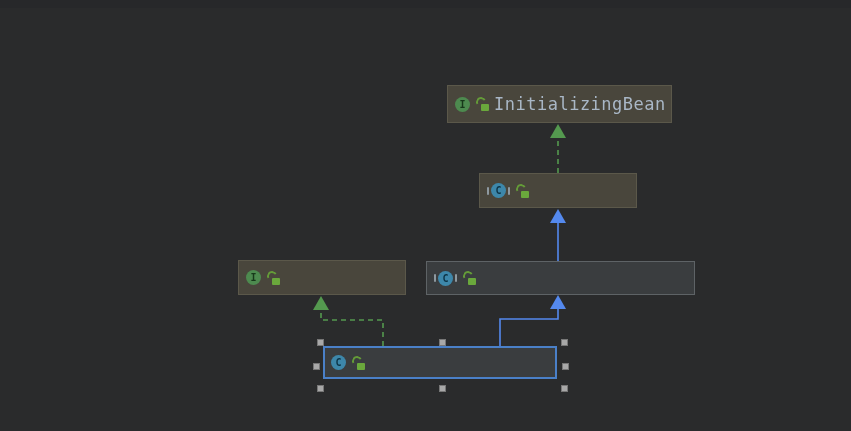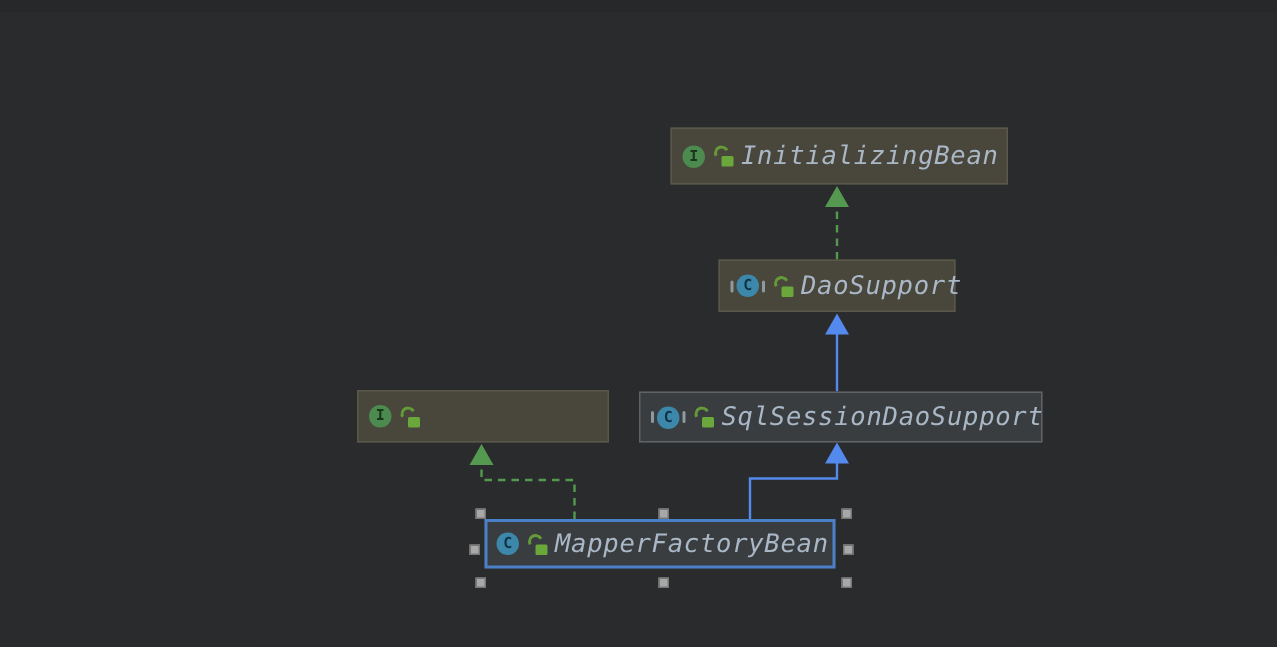--- a/index.html
+++ b/index.html
@@ -17,21 +17,21 @@
   .circ.iface{background:#4d8a4f;color:#17381a;}
   .circ.cls{background:#3d87aa;color:#0d3548;}
   .icon-abstract{display:inline-flex;align-items:center;gap:2px;flex:0 0 auto;}
   .abar{width:2px;height:8px;background:#8e99a0;border-radius:1px;}
   .lock{position:relative;width:13px;height:14px;flex:0 0 auto;margin-left:1px;}
   .lock .shackle{position:absolute;left:0;top:0;width:6px;height:6px;border:2px solid #649b38;
     border-radius:50%;border-right-color:transparent;border-bottom-color:transparent;
     transform:rotate(18deg);}
   .lock .body{position:absolute;right:0;bottom:0;width:8px;height:7px;background:#6aa83c;
     border-radius:1px;}
-  .label{white-space:nowrap;font-style:italic;}
+  .label{white-space:nowrap;}
   .handle{position:absolute;width:7px;height:7px;background:#a8a8a8;border:1px solid #777;
     box-sizing:border-box;}
 </style>
 </head>
 <body>
 
 <div class="canvas">
   <div class="top-shadow"></div>
 
   <svg class="edges" viewBox="0 0 851 431">
@@ -69,51 +69,48 @@
   <div class="node olive" style="left:479px;top:173px;width:158px;height:35px;">
     <span class="icon-abstract">
       <span class="abar"></span>
       <span class="circ cls">C</span>
       <span class="abar"></span>
     </span>
     <span class="lock">
       <span class="shackle"></span>
         <span class="body"></span>
       </span>
-    <span class="label">DaoSupport</span>
   </div>
 
   <div class="node olive" style="left:238px;top:260px;width:168px;height:35px;">
     <span class="circ iface">I</span>
     <span class="lock">
       <span class="shackle"></span>
         <span class="body"></span>
       </span>
   </div>
 
   <div class="node gray" style="left:426px;top:261px;width:269px;height:34px;">
     <span class="icon-abstract">
       <span class="abar"></span>
       <span class="circ cls">C</span>
       <span class="abar"></span>
     </span>
     <span class="lock">
       <span class="shackle"></span>
         <span class="body"></span>
       </span>
-    <span class="label">SqlSessionDaoSupport</span>
   </div>
 
   <div class="node gray selected" style="left:323px;top:346px;width:234px;height:33px;">
     <span class="circ cls">C</span>
     <span class="lock">
       <span class="shackle"></span>
         <span class="body"></span>
       </span>
-    <span class="label">MapperFactoryBean</span>
   </div>
 
   <div class="handle" style="left:317px;top:339px;"></div>
   <div class="handle" style="left:439px;top:339px;"></div>
   <div class="handle" style="left:561px;top:339px;"></div>
   <div class="handle" style="left:313px;top:363px;"></div>
   <div class="handle" style="left:562px;top:363px;"></div>
   <div class="handle" style="left:317px;top:385px;"></div>
   <div class="handle" style="left:439px;top:385px;"></div>
   <div class="handle" style="left:561px;top:385px;"></div>

